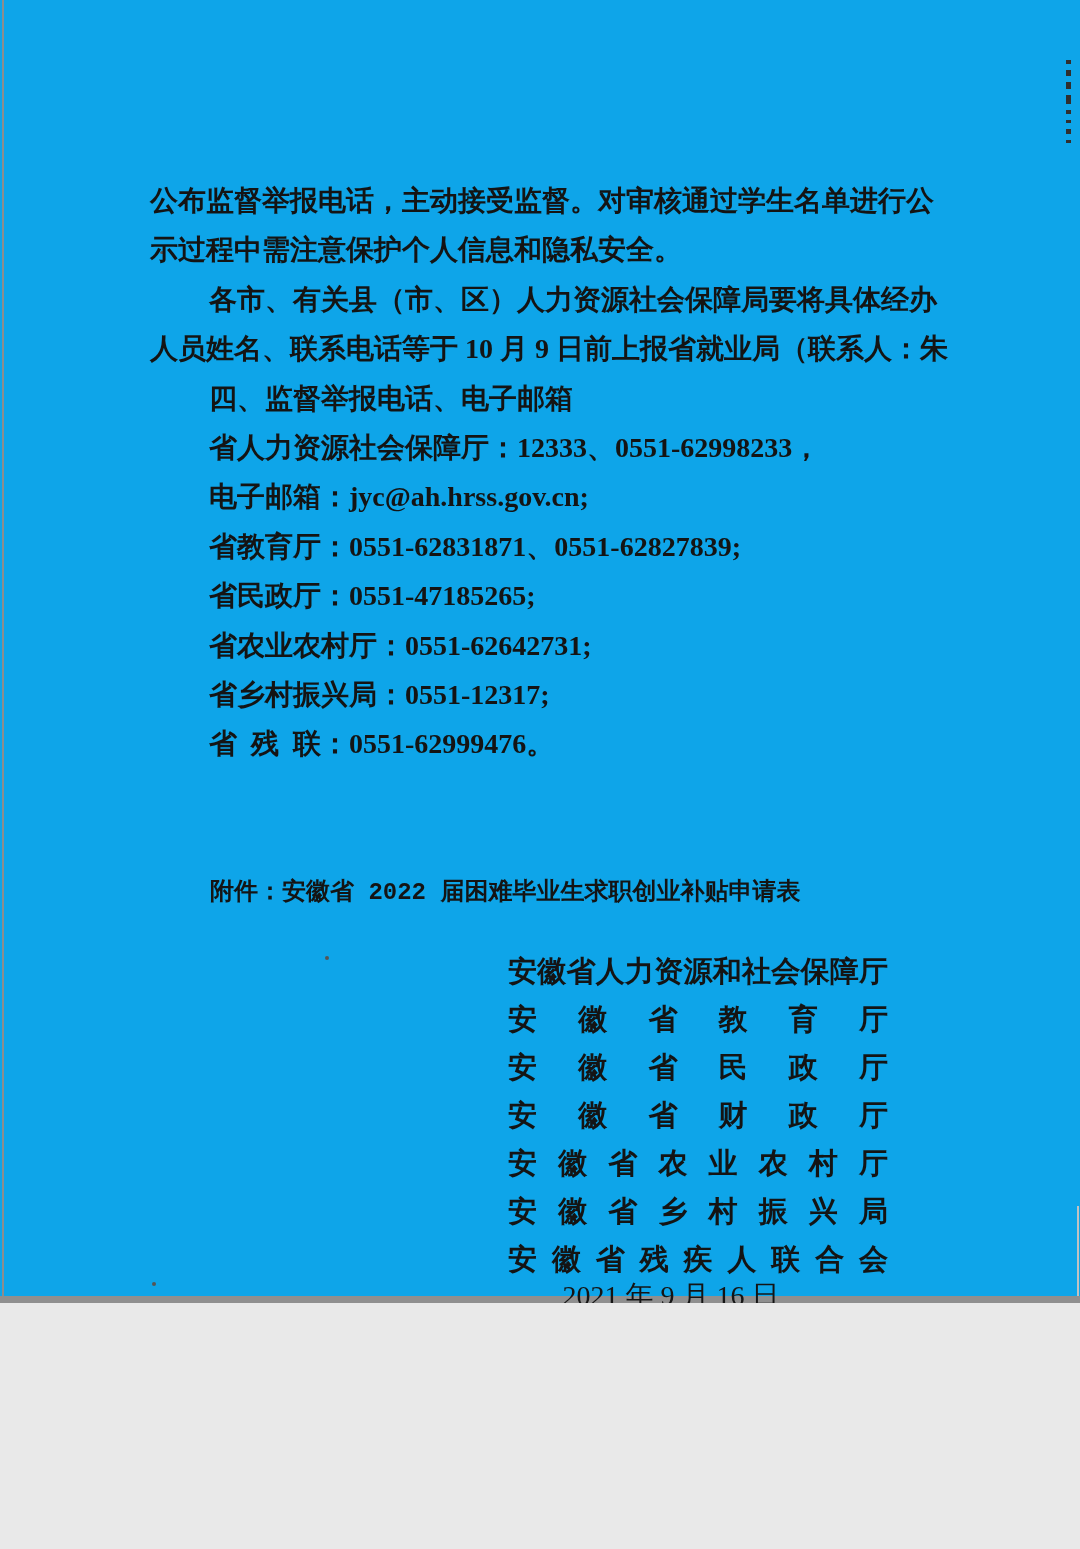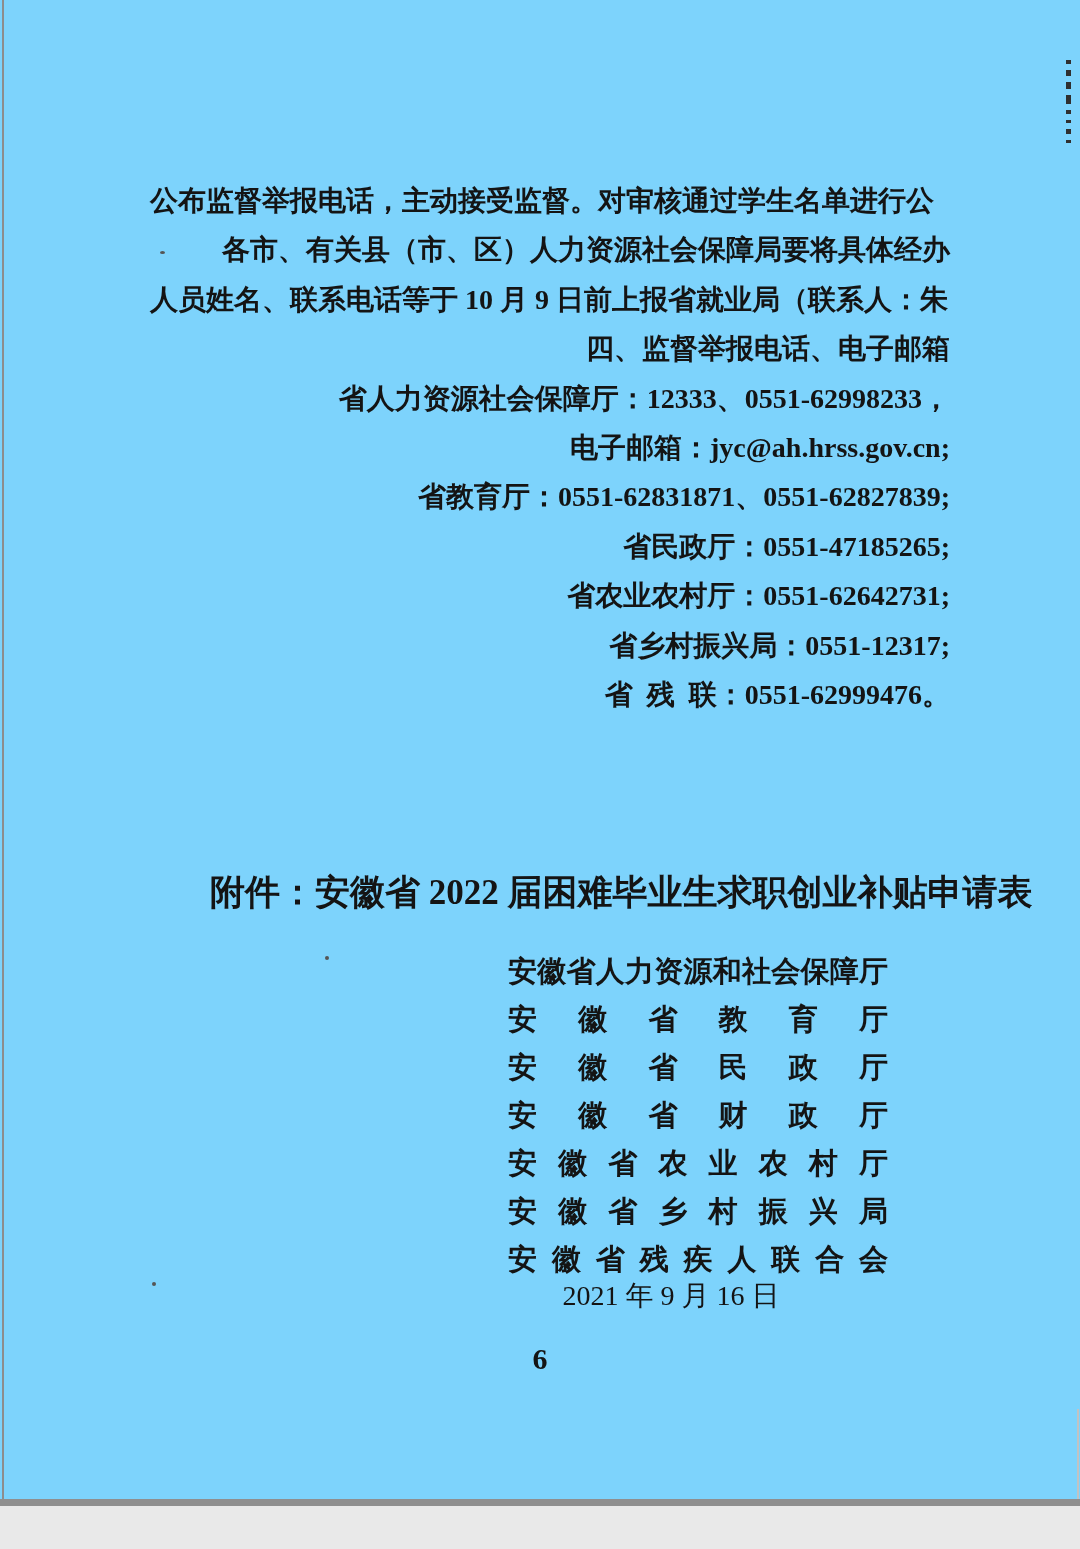--- a/index.html
+++ b/index.html
@@ -1,19 +1,19 @@
 <!DOCTYPE html>
 <html><head>
 <meta charset="utf-8">
 <style>
   html,body{margin:0;padding:0;background:#e9e9e9;}
   .page{
     position:relative;
-    width:1080px;height:1506px;
-    background:#7dd3fc;
+    width:1080px;height:1303px;
+    background:#0ea5e9;
     overflow:hidden;
     font-family:"Liberation Serif","DejaVu Serif",serif;
     color:#141414;
   }
   
   .edge-left{position:absolute;left:2px;top:0;width:2px;height:1549px;background:#8d8d8d;}
   .edge-right{position:absolute;right:1px;bottom:7px;width:2px;height:90px;background:#c2c2c2;}
   .bottom-bar{position:absolute;left:0;bottom:0;width:100%;height:7px;background:#8f8f8f;}
   .scan-dots{position:absolute;left:1066px;top:60px;width:6px;}
   .scan-dots i{display:block;width:5px;background:#2f2f2f;margin-bottom:6px;}
@@ -31,31 +31,31 @@
   .s3{left:160px;top:251px;width:5px;height:3px;}
 
   
   .doc-body{position:absolute;left:150px;top:176px;width:800px;}
   .line{
     height:49.4px;line-height:49.4px;
     font-size:28px;font-weight:700;
     white-space:pre;
     letter-spacing:0px;
   }
-  .line.indent{text-indent:59px;text-align:right;}
+  .line.indent{text-indent:59px;}
   .line.heading{
     font-weight:900;
     font-family:Liberation Sans, sans-serif;
   }
 
   
   .attachment{
     position:absolute;left:210px;top:870px;
-    font-size:35px;font-weight:800;line-height:46px;
-    font-family:Liberation Serif, serif;
+    font-size:24px;font-weight:800;line-height:46px;
+    font-family:Liberation Mono, monospace;
     white-space:pre;
     text-align:center;
   }
 
   
   .signature{position:absolute;left:508px;top:948px;width:380px;}
   .agency{
     height:48px;
     font-size:29px;font-weight:800;
     font-family:"Liberation Sans","DejaVu Sans",sans-serif;
@@ -92,20 +92,21 @@
       <i></i>
       <i></i>
       <i></i>
   </div>
   <div class="speck s1"></div>
   <div class="speck s2"></div>
   <div class="speck s3"></div>
 
   <main class="doc-body">
     <div class="line">公布监督举报电话，主动接受监督。对审核通过学生名单进行公</div>
+    <div class="line">示过程中需注意保护个人信息和隐私安全。</div>
     <div class="line indent">各市、有关县（市、区）人力资源社会保障局要将具体经办</div>
     <div class="line">人员姓名、联系电话等于 10 月 9 日前上报省就业局（联系人：朱</div>
     <div class="line indent heading">四、监督举报电话、电子邮箱</div>
     <div class="line indent">省人力资源社会保障厅：12333、0551-62998233，</div>
     <div class="line indent">电子邮箱：jyc@ah.hrss.gov.cn;</div>
     <div class="line indent">省教育厅：0551-62831871、0551-62827839;</div>
     <div class="line indent">省民政厅：0551-47185265;</div>
     <div class="line indent">省农业农村厅：0551-62642731;</div>
     <div class="line indent">省乡村振兴局：0551-12317;</div>
     <div class="line indent">省  残  联：0551-62999476。</div>

